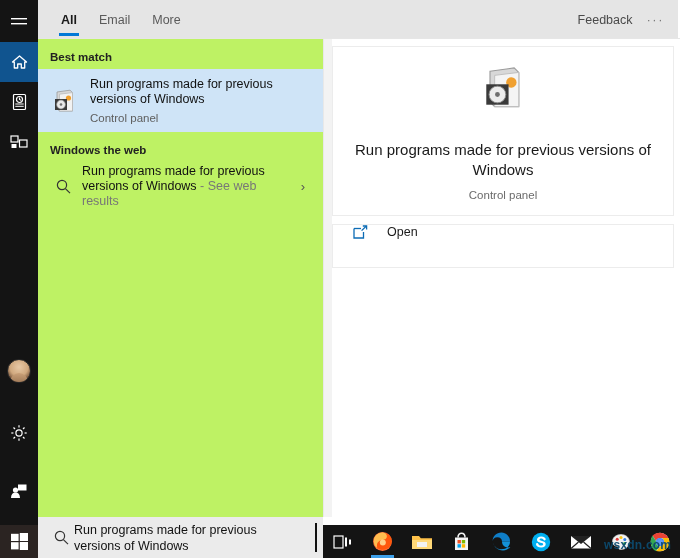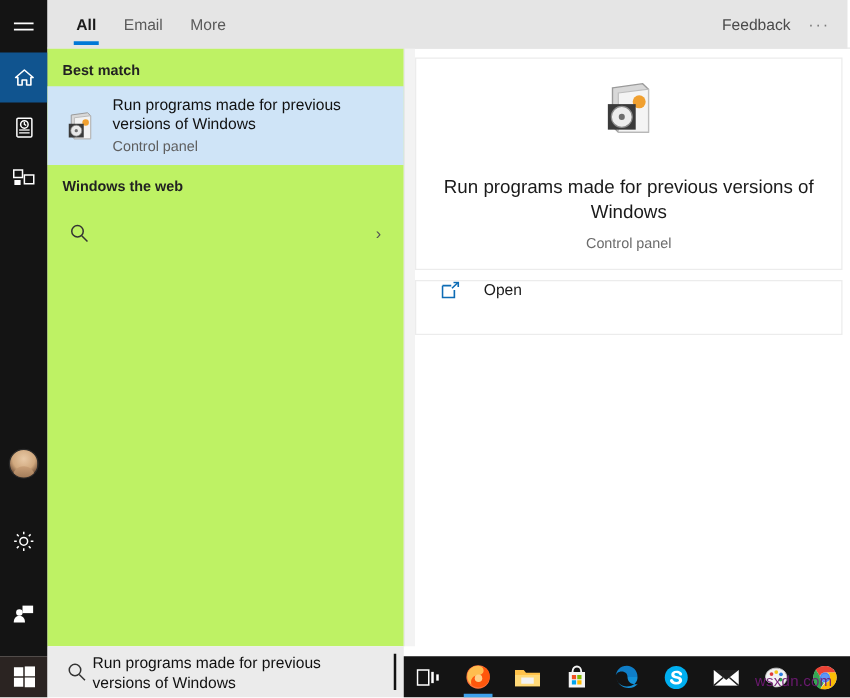--- a/index.html
+++ b/index.html
@@ -170,21 +170,21 @@
     position: relative;
     width: 40px; height: 33px;
     display: flex; align-items: center; justify-content: center;
   }
   .tb-item.running::after {
     content: ""; position: absolute; left: 8px; right: 8px; bottom: 0;
     height: 3px; background: #3da0ea;
   }
   .watermark {
     position: absolute; left: 604px; top: 538px;
-    font-size: 12px; color: #701a75; font-weight: normal;
+    font-size: 12px; color: #0c4a6e; font-weight: bold;
     letter-spacing: 0.2px; opacity: .95;
   }
 </style>
 </head>
 <body>
 
 <div id="root">
 
   <div class="rail">
     <div class="rail-btn" style="margin-top:2px;">
@@ -293,20 +293,23 @@
 
     <div class="sec-head">Windows the web</div>
 
     <div class="web-row">
       <div class="web-icon">
         <svg width="15" height="15" viewBox="0 0 15 15">
           <circle cx="6" cy="6" r="4.6" fill="none" stroke="#333" stroke-width="1.2"></circle>
           <path d="M9.4 9.6 L14 14.2" stroke="#333" stroke-width="1.2"></path>
         </svg>
       </div>
+      <div class="web-text">
+        <span>Run programs made for previous versions of Windows</span><span class="web-sub"> - See web results</span>
+      </div>
       <div class="web-chev">›</div>
     </div>
   </div>
 
   <div class="pane-gap"></div>
   <div class="pane-divider"></div>
 
   <div class="preview-wrap">
     <div class="card card-hero">
       <div>

